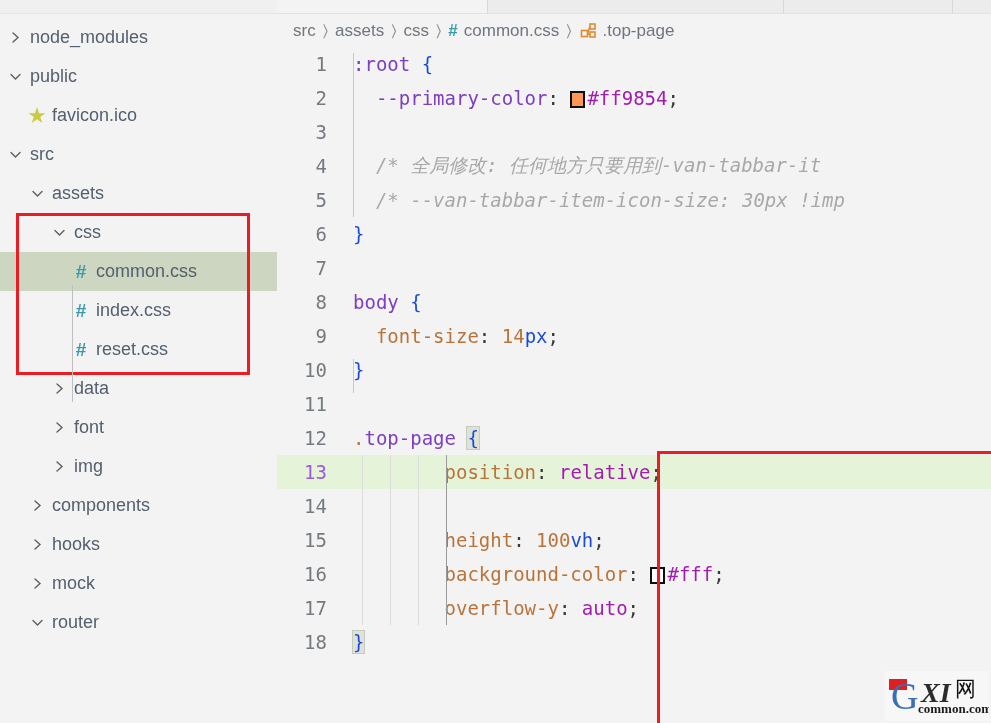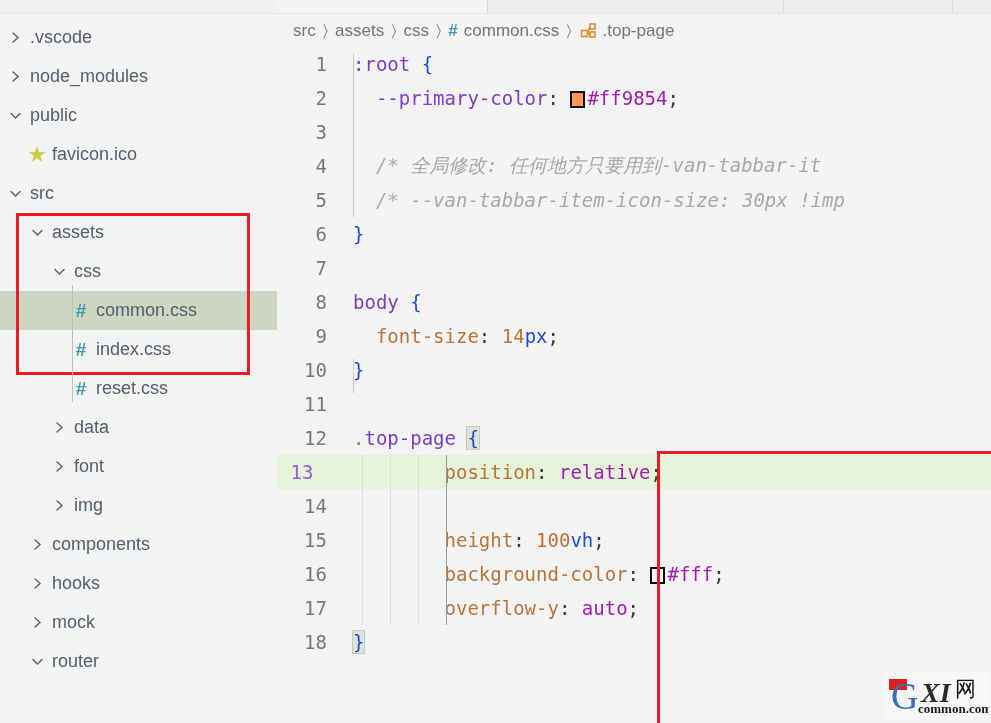--- a/index.html
+++ b/index.html
@@ -175,21 +175,21 @@
     width: 62px;
     flex: 0 0 62px;
     text-align: right;
     padding-right: 12px;
     box-sizing: border-box;
     color: #747a7f;
     font-family: "DejaVu Sans Mono", monospace;
     font-size: 19px;
     user-select: none;
   }
-  .lnum.active { color: #9b59e0; text-align: center; }
+  .lnum.active { color: #9b59e0; }
   .ltext {
     position: relative;
     padding-left: 14px;
     flex: 1 1 auto;
   }
 
   
   .t-sel    { color: #7d3ec0; }   
   .t-brace  { color: #1a4bd8; }
   .t-prop   { color: #b8743a; }
@@ -310,29 +310,20 @@
 <body>
 
 <div class="app">
 
   <div class="sidebar">
     <div class="sidebar-topstrip"></div>
 
 
     <div class="tree" id="file-tree">
 
-    <div class="tree-row">
-          <div style="width: 4px; flex: 0 0 4px;"></div>
-          <span class="twisty">
-            <svg width="13" height="13" viewBox="0 0 13 13">
-              <path d="M4 2 L9 6.5 L4 11" stroke="#5a6068" stroke-width="1.4" fill="none" stroke-linecap="round"></path>
-            </svg>
-          </span>
-          <span class="tree-label">.vscode</span>
-        </div>
         <div class="tree-row">
           <div style="width: 4px; flex: 0 0 4px;"></div>
           <span class="twisty">
             <svg width="13" height="13" viewBox="0 0 13 13">
               <path d="M4 2 L9 6.5 L4 11" stroke="#5a6068" stroke-width="1.4" fill="none" stroke-linecap="round"></path>
             </svg>
           </span>
           <span class="tree-label">node_modules</span>
         </div>
         <div class="tree-row">

